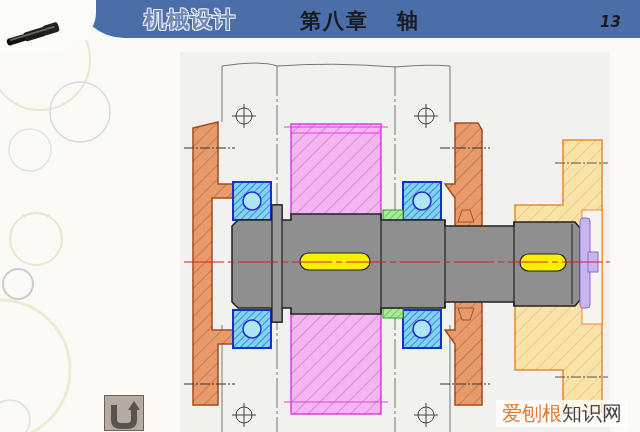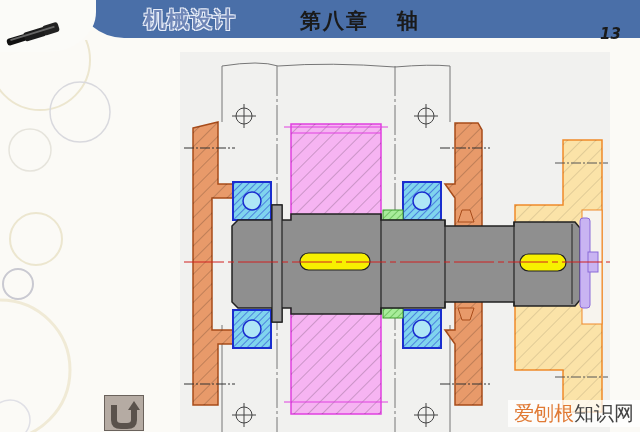--- a/index.html
+++ b/index.html
@@ -2,26 +2,26 @@
 <html><head>
 <meta charset="utf-8">
 <style>
   html, body { margin:0; padding:0; }
   body { width:640px; height:432px; position:relative; overflow:hidden; background:#fbfaf6; font-family:"DejaVu Sans", sans-serif; }
   .header { position:absolute; left:80px; top:0; width:560px; height:38px; background:#4a6fa8; border-bottom-left-radius:44px 38px; }
   .header-white-corner { position:absolute; left:0; top:0; width:96px; height:52px; background:#fbfbf8; border-bottom-right-radius:48px 40px; }
   .course-title { position:absolute; left:144px; top:5px; font-size:22px; font-weight:bold; color:#6f86b7; letter-spacing:1px;
      text-shadow: -1px -1px 0 #e8eef9, 1px -1px 0 #e8eef9, -1px 1px 0 #e8eef9, 1px 1px 0 #e8eef9, 0 0 2px #1d2f55; }
   .chapter-title { position:absolute; left:300px; top:7px; font-size:21px; font-weight:bold; color:#1a1a1a; letter-spacing:2px; white-space:pre; }
-  .page-num { position:absolute; left:600px; top:25px; font-size:15px; font-weight:bold; font-style:italic; color:#1a1a1a; }
+  .page-num { position:absolute; left:600px; top:13px; font-size:15px; font-weight:bold; font-style:italic; color:#1a1a1a; }
   .shaft-logo { position:absolute; left:4px; top:20px; }
   .bg-circles { position:absolute; left:0; top:40px; }
   .drawing { position:absolute; left:180px; top:52px; width:430px; height:380px; background:#f2f2f0; }
   .back-button { position:absolute; left:104px; top:395px; width:40px; height:36px; background:#b5aba3; border:1px solid #6a625c; box-sizing:border-box; }
-  .watermark { position:absolute; left:508px; top:400px; font-size:20px; background:rgba(255,255,255,0.75); padding:0 6px; }
+  .watermark { position:absolute; left:496px; top:400px; font-size:20px; background:rgba(255,255,255,0.75); padding:0 6px; }
   .watermark .wm-a { color:#e07a35; }
   .watermark .wm-b { color:#444; }
 </style>
 </head>
 <body>
 
 <svg class="bg-circles" width="190" height="392" viewBox="0 0 190 392">
   <circle cx="40" cy="20" r="50" fill="none" stroke="#ece6cf" stroke-width="2"></circle>
   <circle cx="80" cy="72" r="30" fill="none" stroke="#d9d9de" stroke-width="1.5"></circle>
   <circle cx="30" cy="110" r="21" fill="none" stroke="#e6e4dc" stroke-width="1.5"></circle>

